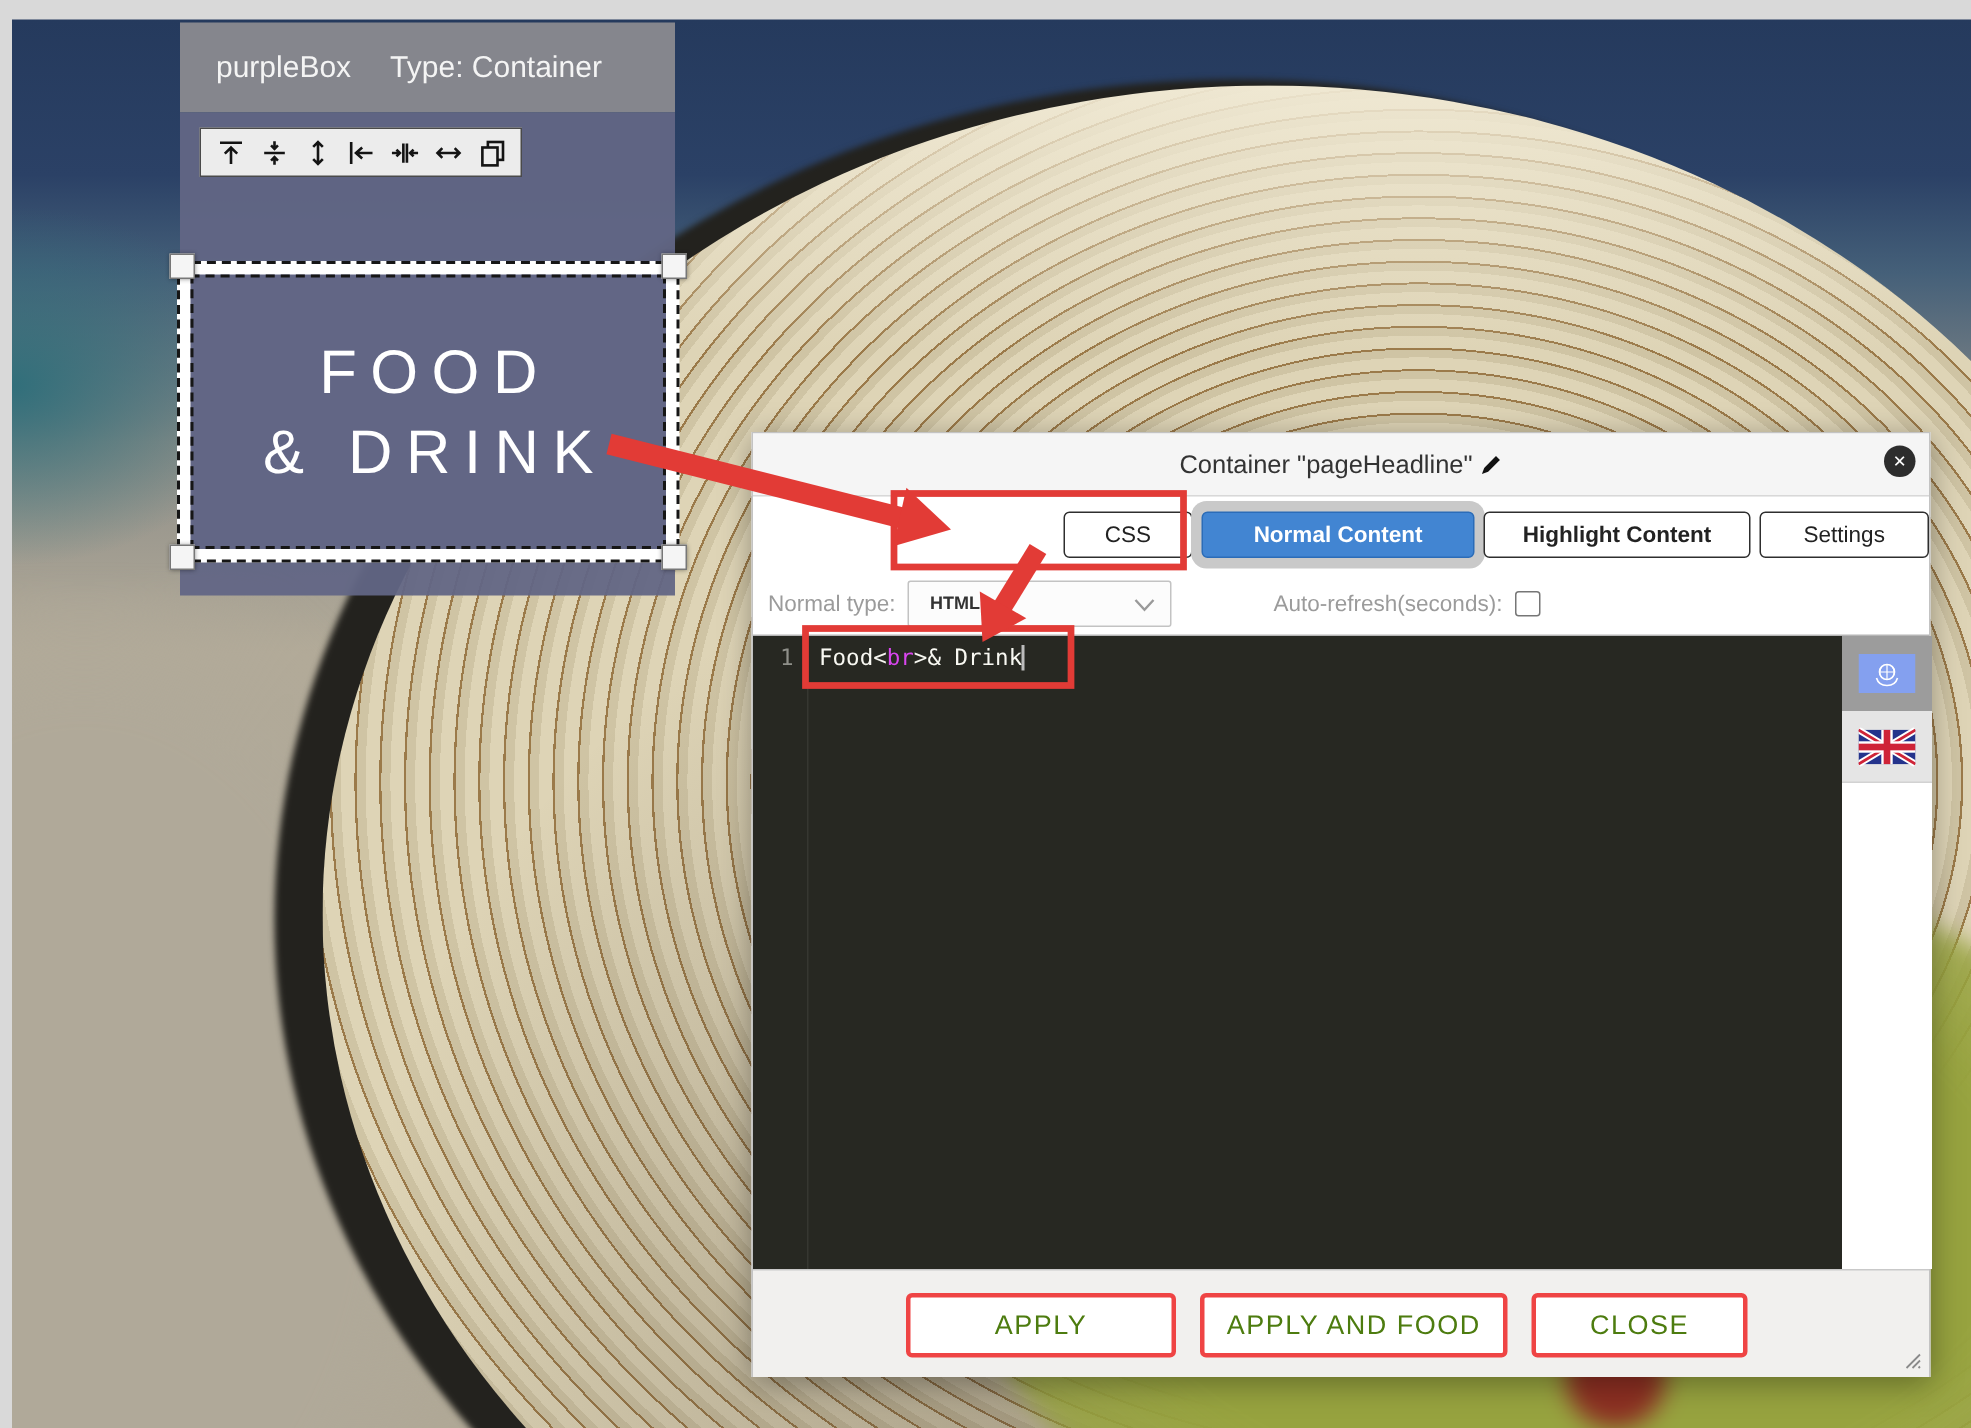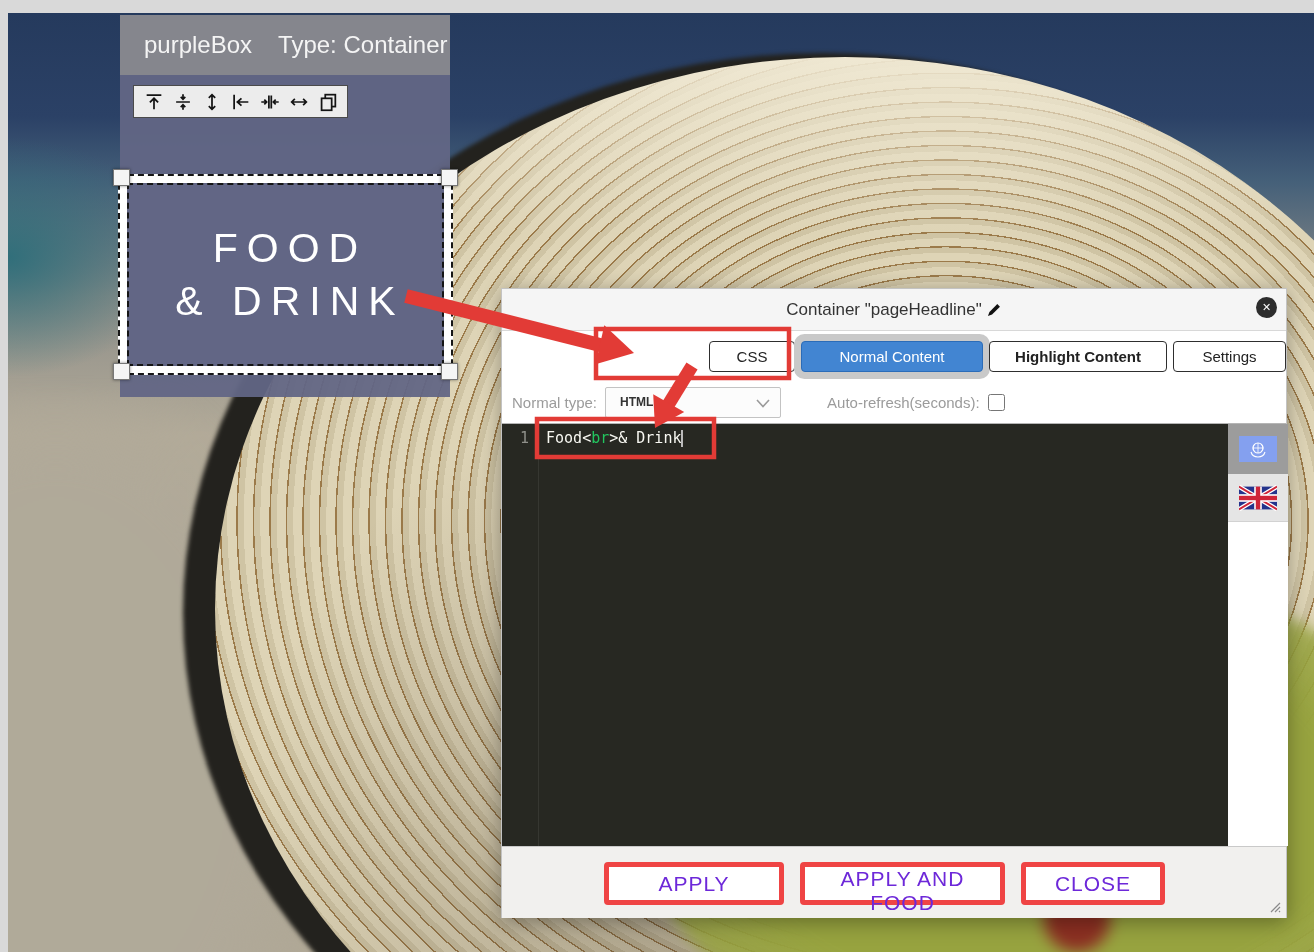--- a/index.html
+++ b/index.html
@@ -28,21 +28,21 @@
       radial-gradient(circle at 42% 60%, #9d3b2a 0 4%, rgba(157,59,42,0) 6%),
       radial-gradient(ellipse at 50% 50%, #97a33f 0 55%, rgba(151,163,63,.85) 70%, rgba(151,163,63,0) 100%);
     filter:blur(7px); }
   .blur-left { position:absolute; left:-60px; top:380px; width:360px; height:620px;
     background:radial-gradient(ellipse at 30% 60%, rgba(176,169,153,.95) 0 55%, rgba(176,169,153,0) 80%);
     filter:blur(8px); }
 
   
   .pbx-header { position:absolute; left:120px; top:15px; width:330px; height:60px; z-index:2;
     background:rgba(138,138,143,.95); display:flex; align-items:center; padding-left:24px;
-    color:#f4f4f4; font-size:24px; }
+    color:#f4f4f4; font-size:20px; }
   .pbx-type { margin-left:26px; }
   .pbx-body { position:absolute; left:120px; top:75px; width:330px; height:322px; z-index:2;
     background:rgba(98,102,133,.95); }
   .pbx-toolbar { position:absolute; left:13px; top:10px; height:33px; background:#ececec;
     border:1px solid #4a4a4a; display:flex; align-items:center; padding:0 7px; gap:4px; }
   .tool-btn { width:25px; height:25px; display:flex; align-items:center; justify-content:center; cursor:pointer; }
   .tool-btn svg { stroke:#141414; fill:none; stroke-width:1.9; }
 
   
   .sel-outer { position:absolute; left:-2px; top:99px; width:335px; height:201px;
@@ -61,50 +61,50 @@
     background:#fff; border:1px solid #c3c3c3; box-shadow:0 4px 20px rgba(0,0,0,.35); }
   .dlg-title { position:relative; height:42px; background:#f5f5f5; border-bottom:1px solid #d8d8d8;
     display:flex; align-items:center; justify-content:center; font-size:17px; color:#333; }
   .pencil { margin-left:5px; cursor:pointer; display:inline-flex; }
   .close-btn { position:absolute; right:9px; top:8px; width:21px; height:21px; border-radius:50%;
     background:#2d2d2d; color:#fff; font-size:11px; display:flex; align-items:center;
     justify-content:center; cursor:pointer; }
   .dlg-tabs { height:50px; padding:10px 0 0 10px; display:flex; gap:6px; background:#fff;justify-content:flex-end; }
   .tab { height:31px; border:1px solid #2e2e2e; border-radius:4px; background:#fff; color:#222;
     font-size:15px; display:flex; align-items:center; justify-content:center; cursor:pointer; }
-  .tab.t0 { width:86px; } .tab.t1 { width:182px; } .tab.t2 { width:178px;font-weight:bold; }
+  .tab.t0 { width:86px; } .tab.t1 { width:182px;font-weight:bold; } .tab.t2 { width:178px;font-weight:bold; }
   .tab.t3 { width:164px; } .tab.t4 { width:113px; }
   .tab.active { background:#4285d2; border-color:#2b6cb8; color:#fff; box-shadow:0 0 0 7px #c9c9c9; }
   .dlg-row { height:43px; border-bottom:1px solid #b5b5b5; display:flex; align-items:center;
     padding-left:10px; background:#fff; }
   .row-label { color:#9b9b9b; font-size:15px; }
   .dropdown { width:176px; height:31px; margin-left:8px; border:1px solid #c3c3c3; background:#fcfcfc;
     border-radius:2px; position:relative; display:flex; align-items:center; padding-left:14px;
     font-size:12px; font-weight:bold; color:#333; cursor:pointer; }
   .dropdown svg { position:absolute; right:10px; top:11px; }
-  .lbl2 { margin-left:46px; }
+  .lbl2 { margin-left:68px; }
   .cbx { width:17px; height:17px; margin-left:8px; accent-color:#fff; cursor:pointer; }
   .dlg-main { position:relative; height:422px; background:#fff; }
   .editor { position:absolute; left:0; top:0; width:726px; height:422px; background:#272822;
     font-family:"DejaVu Sans Mono", monospace; font-size:15px; cursor:text; }
   .gutter { position:absolute; left:0; top:0; bottom:0; width:37px; color:#8f908a;
     border-right:1px solid rgba(255,255,255,.07); }
   .gutter span { position:absolute; top:5px; right:9px; }
   .codeline { position:absolute; left:37px; top:5px; padding-left:7px; color:#f8f8f2; white-space:pre; }
-  .tag-red { color:#22c55e; }
+  .tag-red { color:#d946ef; }
   .cursor { display:inline-block; width:2px; height:17px; background:#bbb; vertical-align:text-bottom; }
   .langcol { position:absolute; left:726px; top:0; width:60px; height:422px; background:#fff; }
   .lang-tile { width:60px; height:50px; display:flex; align-items:center; justify-content:center;
     cursor:pointer; }
   .tile-un { background:#9c9c9c; }
   .tile-gb { background:#e5e5e5; height:48px; border-bottom:1px solid #d2d2d2; }
   .dlg-footer { position:relative; height:72px; background:#f1f0ee; border-top:1px solid #c9c9c9;
     display:flex; padding:15px 0 0 102px; gap:16px; }
-  .ftr-btn { height:43px; background:#fff; border:5px solid #ef4444; border-radius:4px;
-    font-size:21px; color:#6d28d9; letter-spacing:1px; cursor:pointer;
+  .ftr-btn { height:43px; background:#fff; border:3px solid #ef4444; border-radius:4px;
+    font-size:18px; color:#4d7c0f; letter-spacing:1px; cursor:pointer;
     font-family:"Liberation Sans", sans-serif; }
   .b0 { width:180px; } .b1 { width:205px; } .b2 { width:144px; }
   .resize-grip { position:absolute; right:5px; bottom:5px; }
 
   
   .annotations { position:absolute; left:0; top:0; width:1314px; height:952px; z-index:9;
     pointer-events:none; }
 </style>
 </head>
 <body>

